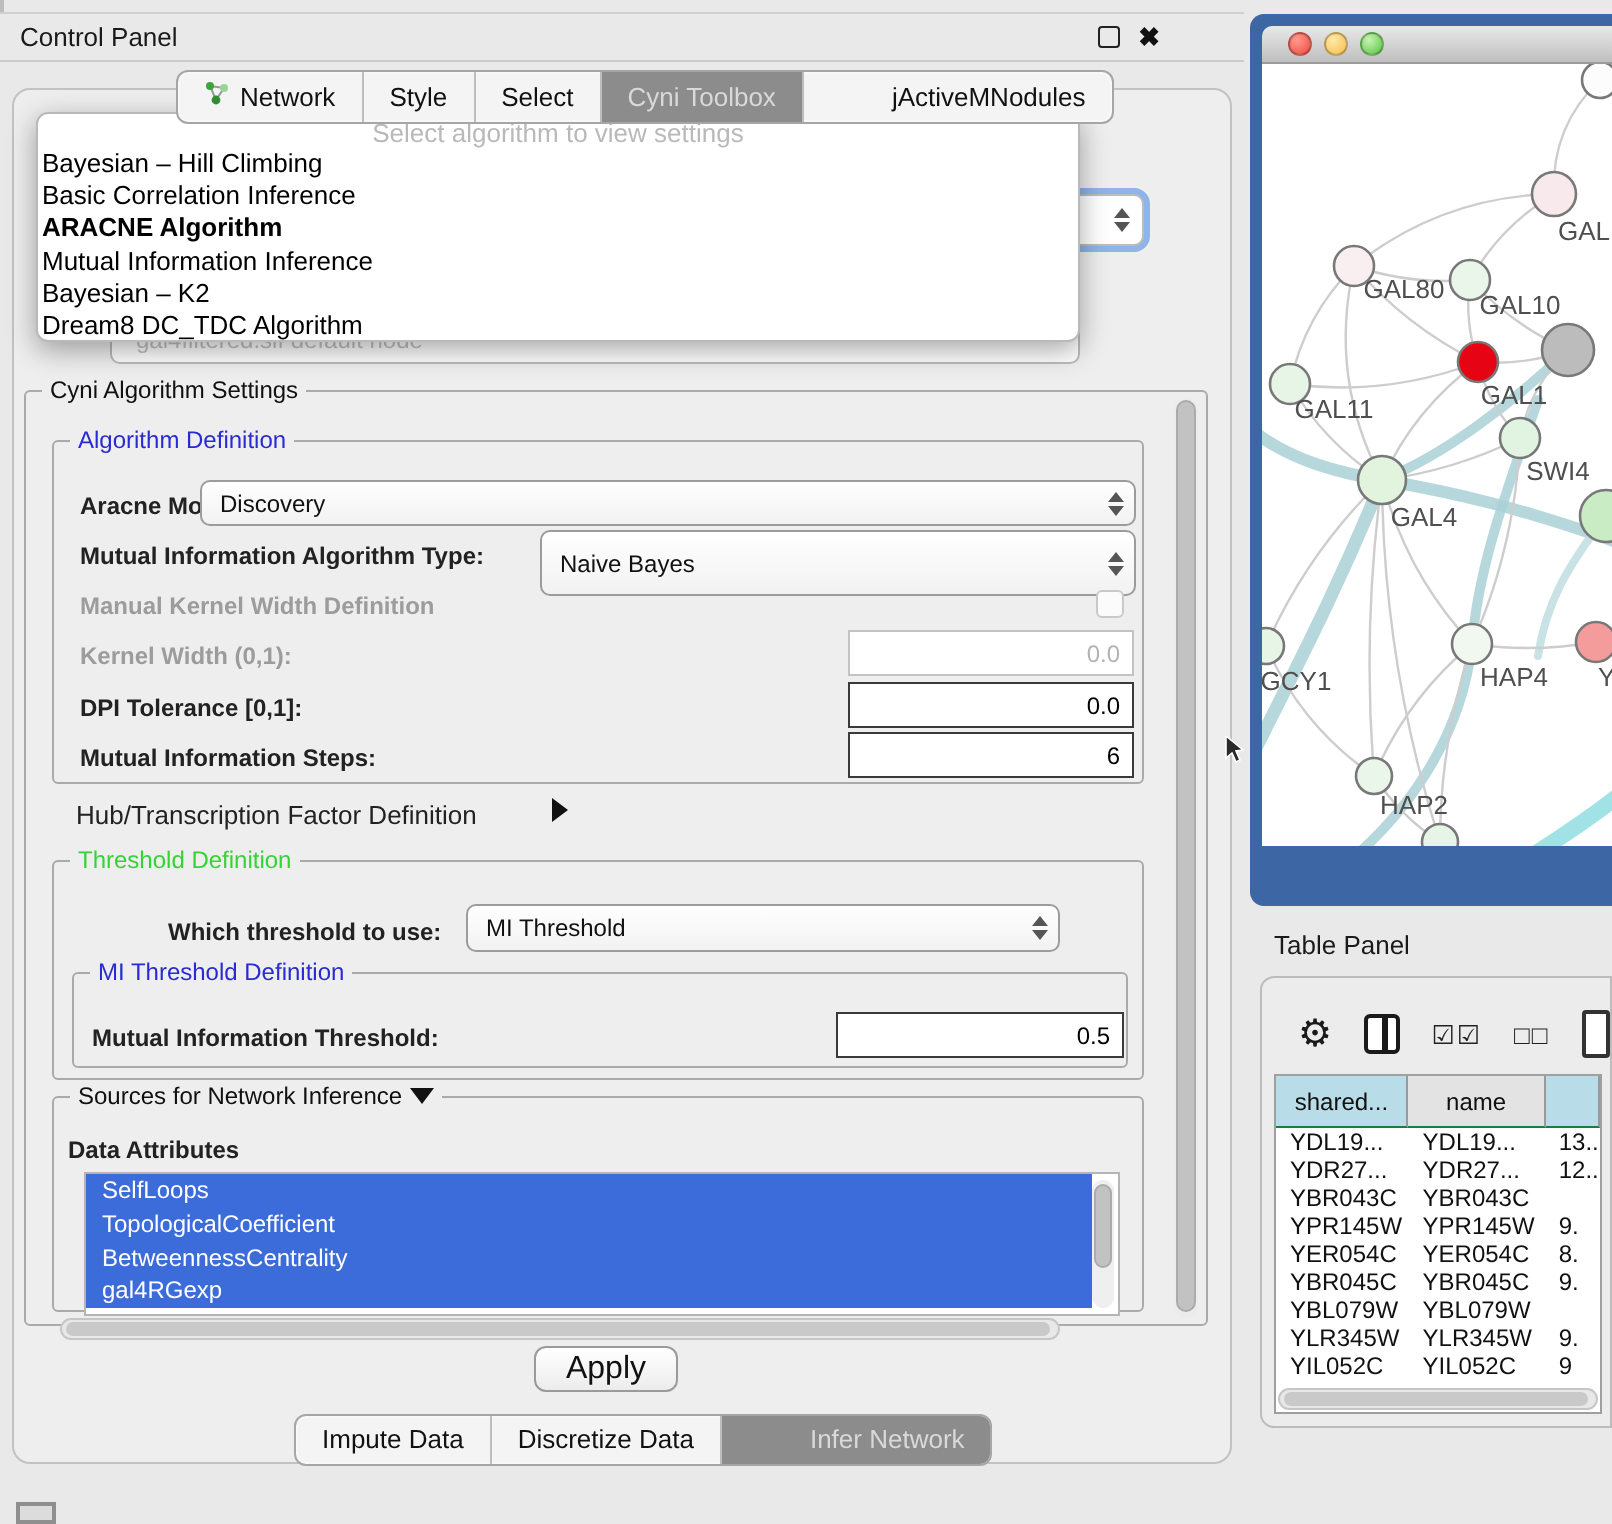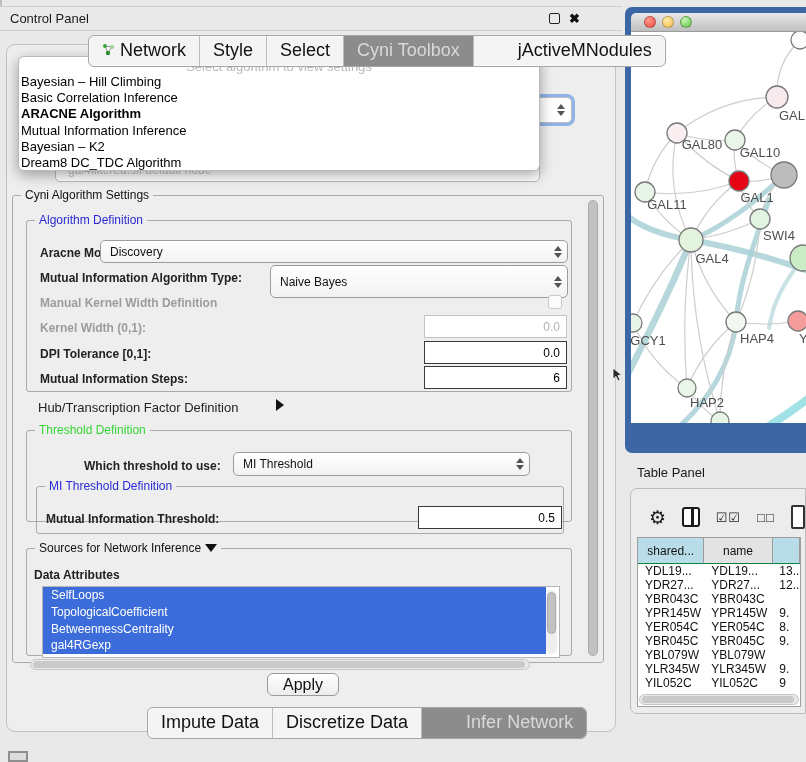--- a/index.html
+++ b/index.html
@@ -11,21 +11,21 @@
                border-top:1px solid #cfcfcf; border-bottom:1px solid #cccccc; display:flex; align-items:center; }
   .cp-title { font-size:13px; color:#1a1a1a; padding-left:10px; }
   .cp-header-icons { margin-left:auto; display:flex; align-items:center; gap:9px; padding-right:42px; }
   .float-icon { width:11px; height:11px; border:1.6px solid #222; border-radius:2px; }
   .close-icon { font-size:13px; font-weight:bold; color:#111; line-height:1; }
   .corner-tick { position:absolute; left:0; top:0; width:2px; height:6px; background:#bdbdbd; }
 
   
   .tabbar { position:absolute; display:flex; border:1px solid #a6a6a6; border-radius:6px; overflow:hidden;
             background:#f4f4f4; z-index:40; box-shadow:0 0 0 1px rgba(255,255,255,.4) inset; }
-  .tabbar .tab { font-size:18px; color:#111; padding:4px 13px 5px 13px; display:flex; align-items:center; gap:5px;
+  .tabbar .tab { font-size:13px; color:#111; padding:4px 13px 5px 13px; display:flex; align-items:center; gap:5px;
                  border-right:1px solid #bdbdbd; white-space:nowrap; background:transparent; cursor:default; }
   .tabbar .tab:last-child { border-right:none;padding-left:44px; }
   .tabbar .tab.selected { background:#8c8c8c; color:#d9d9d9; }
   .top-tabs { left:88px; top:35px; }
   .bottom-tabs { left:147px; top:707px; }
 
   
   .main-panel { position:absolute; left:6px; top:44px; width:610px; height:688px; background:#eeeeee;
                 border:1px solid #c2c2c2; border-radius:9px; z-index:1; }
 
@@ -221,21 +221,21 @@
   <span>0.0</span>
 </div>
 <span class="form-label" style="left:40px; top:372px; z-index:4;">Mutual Information Steps:</span>
 <div class="tfield strong" style="left:424px; top:366px; width:143px; height:23px; z-index:4;">
   <span>6</span>
 </div>
 
 <span class="form-label" style="left:38px; top:400px; font-weight:normal; font-size:13px; z-index:4;">Hub/Transcription Factor Definition</span>
 <span class="tri-right" style="position:absolute; left:276px; top:399px; z-index:4;"></span>
 
-<div class="fieldset" style="left:26px; top:430px; width:546px; height:92px; z-index:3;">
+<div class="fieldset" style="left:26px; top:430px; width:546px; height:110px; z-index:3;">
   <span class="legend green">Threshold Definition</span>
 </div>
 <span class="form-label" style="left:84px; top:459px; z-index:4;">Which threshold to use:</span>
 <div class="combo" style="left:233px; top:452px; width:297px; height:24px; z-index:4;">
   <span>MI Threshold</span>
   <span class="stepper">
       <span class="tri-up"></span>
       <span class="tri-down"></span>
     </span>
 </div>

